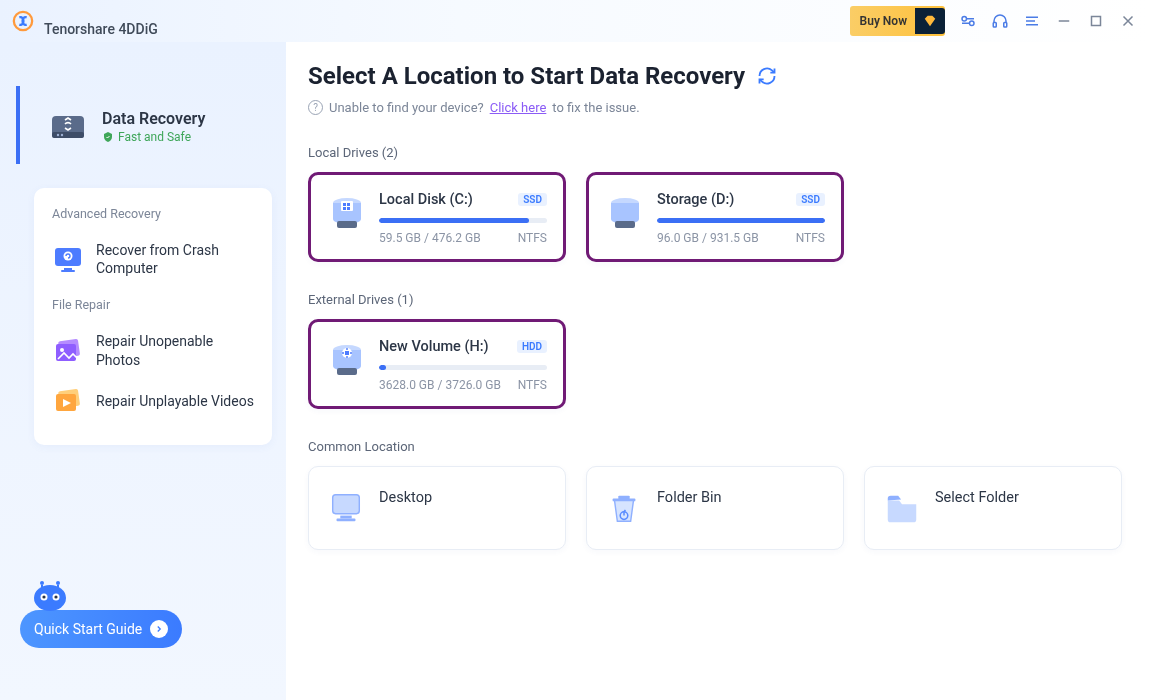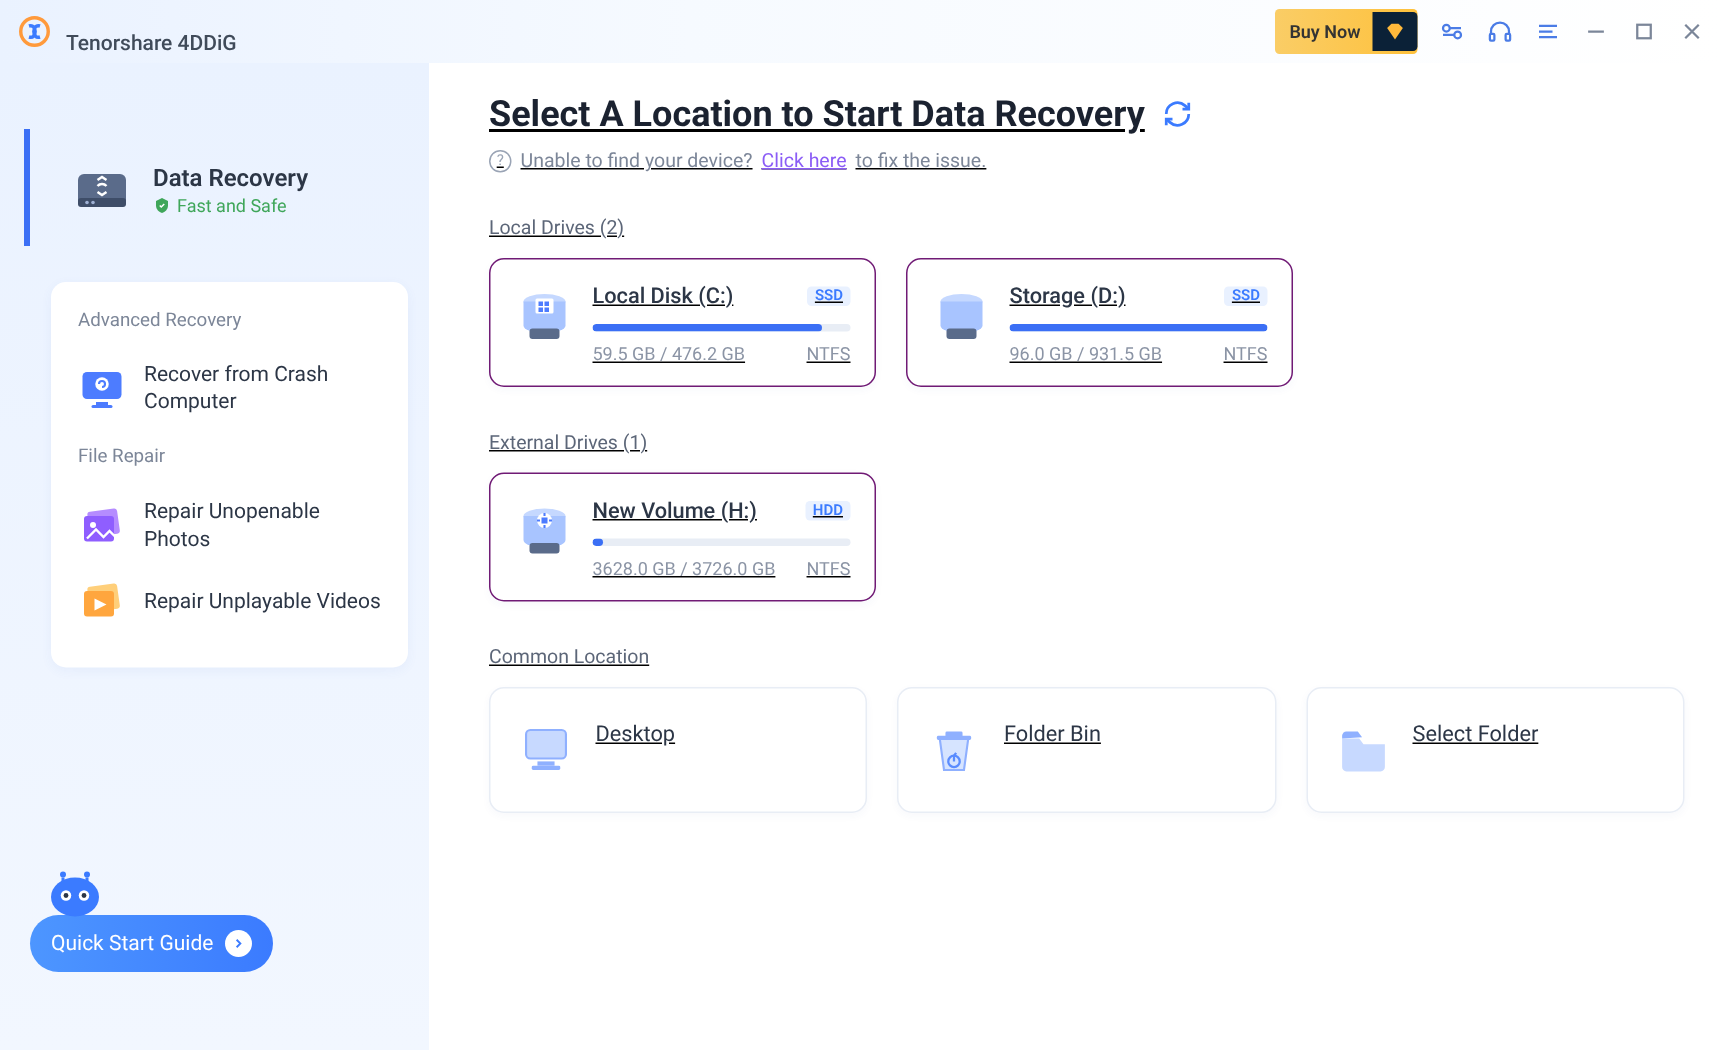--- a/index.html
+++ b/index.html
@@ -14,21 +14,21 @@
 .title-right { margin-left: auto; display: flex; align-items: center; gap: 14px; }
 .buy-btn { display: flex; align-items: center; background: linear-gradient(to right, #facd66, #fec13c); border-radius: 3px; height: 30px; padding: 0 0 0 10px; font-size: 12px; font-weight: 600; color: #333; cursor: pointer; }
 .buy-diamond { background: #0b2137; width: 30px; height: 26px; display: flex; align-items: center; justify-content: center; margin-left: 8px; border-radius: 0 3px 3px 0; }
 .tb-icon { width: 18px; height: 18px; color: #4b7ce6; cursor: pointer; display:flex; align-items:center; justify-content:center;}
 .tb-icon.gray { color: #7b8699; }
 .tb-icon svg { width: 100%; height: 100%; }
 
 
 .body { flex: 1; display: flex; min-height: 0; }
 .sidebar { width: 286px; background: linear-gradient(to bottom, #eaf2ff 0%, #f2f7ff 100%); display: flex; flex-direction: column; position: relative; padding-left: 16px; }
-.content { flex: 1; padding: 20px 26px 20px 40px; overflow-y: auto; text-decoration: underline; }
+.content { flex: 1; padding: 20px 26px 20px 22px; overflow-y: auto; }
 
 
 .side-primary { display: flex; align-items: center; gap: 14px; padding: 20px 20px 18px 28px; border-left: 4px solid #3b6ff5; margin-top: 44px; }
 .side-primary .picon { width: 40px; height: 40px; }
 .side-primary .ptitle { font-size: 16px; font-weight: 600; color: #2c3646; }
 .side-primary .psub { font-size: 12px; color: #3fa65a; display: flex; align-items: center; gap: 4px; margin-top: 2px; }
 .side-primary .psub svg { width: 12px; height: 12px; }
 
 
 .side-card { background: #fff; margin: 24px 14px 0 18px; border-radius: 10px; padding: 18px 14px 20px 14px; box-shadow: 0 2px 8px rgba(60,100,200,0.06); }
@@ -48,21 +48,21 @@
 .page-title-row { display: flex; align-items: center; gap: 12px; }
 .page-title { font-size: 24px; font-weight: 700; color: #1b2230; }
 .refresh-icon { width: 20px; height: 20px; color: #3b7bff; cursor: pointer; }
 .hint-row { display: flex; align-items: center; gap: 6px; margin-top: 10px; color: #7c8698; font-size: 13px; }
 .hint-row .qicon { width: 15px; height: 15px; border: 1.4px solid #9aa4b5; border-radius: 50%; display:flex; align-items:center; justify-content:center; font-size:10px; color:#9aa4b5; }
 .hint-row a { color: #8b5cf6; text-decoration: underline; cursor: pointer; }
 
 .section-title { font-size: 13px; color: #5c6678; margin-top: 30px; margin-bottom: 12px; }
 
 .drive-grid { display: flex; gap: 20px; flex-wrap: wrap; }
-.drive-card { width: 258px; background: #fff; border: 1px solid #701a75; border-radius: 10px; padding: 16px 16px 14px 16px; display: flex; gap: 12px; cursor: pointer; box-shadow: 0 2px 6px rgba(50,80,160,0.04);}
+.drive-card { width: 258px; background: #fff; border: 3px solid #701a75; border-radius: 10px; padding: 16px 16px 14px 16px; display: flex; gap: 12px; cursor: pointer; box-shadow: 0 2px 6px rgba(50,80,160,0.04);}
 .drive-icon { width: 40px; height: 40px; flex-shrink: 0; margin-top: 2px;}
 .drive-info { flex: 1; min-width: 0; }
 .drive-top { display: flex; align-items: center; justify-content: space-between; }
 .drive-name { font-size: 14.5px; color: #2c3646; font-weight: 500; }
 .drive-tag { font-size: 10px; color: #3b7bff; background: #e9f1ff; border-radius: 3px; padding: 1px 5px; font-weight: 600; }
 .drive-bar { height: 5px; background: #e8edf5; border-radius: 3px; margin: 10px 0 8px 0; overflow: hidden; }
 .drive-bar-fill { height: 100%; background: #3b6ff5; border-radius: 3px; }
 .drive-bottom { display: flex; justify-content: space-between; font-size: 12px; color: #8b94a5; }
 
 .loc-grid { display: flex; gap: 20px; }

